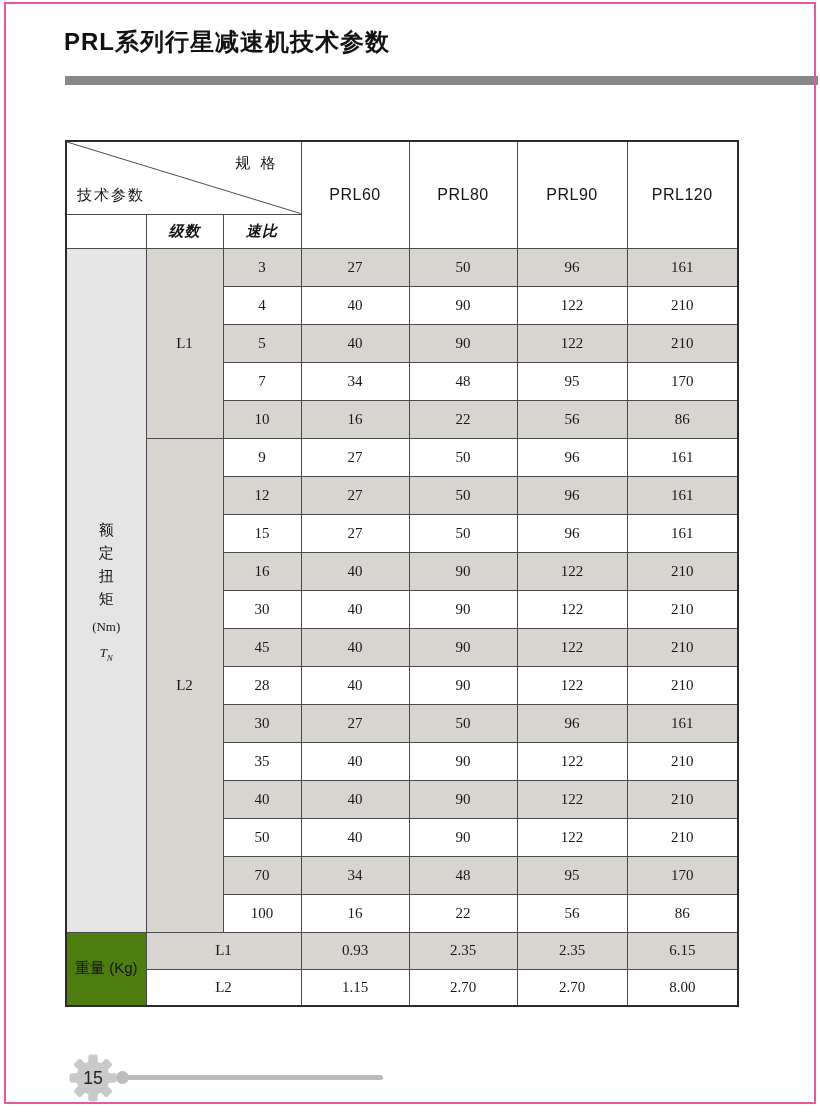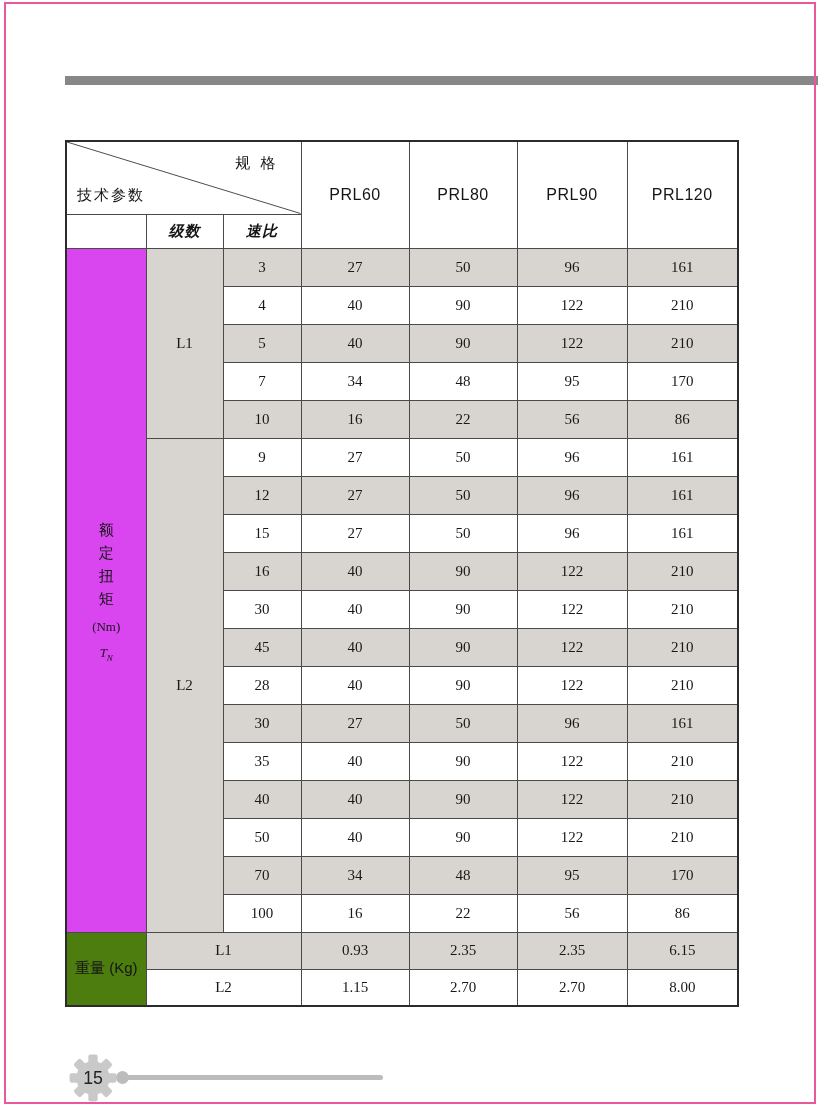--- a/index.html
+++ b/index.html
@@ -20,21 +20,21 @@
   td.corner{position:relative;}
   .corner svg{position:absolute;left:0;top:0;width:100%;height:100%;}
   .corner .lbl-top{position:absolute;right:22px;top:12px;font-size:15px;letter-spacing:3px;}
   .corner .lbl-bottom{position:absolute;left:10px;bottom:9px;font-size:15px;letter-spacing:2px;}
 
   td.model{font-size:16px;letter-spacing:0.5px;}
   td.sub{font-size:15px;font-weight:bold;letter-spacing:1px;font-style:italic;}
   .shaded{background:#d8d5d0;}
   .num{font-family:"Liberation Serif","DejaVu Serif",serif;font-size:15px;color:#181818;}
 
-  td.torq-cell{background:#d946ef;}
+  td.torq-cell{background:#e5e5e5;}
   .torq-cjk{width:1.1em;margin:0 auto;font-size:15px;line-height:1.55;word-break:break-all;
             letter-spacing:0;}
   .torq-unit{font-family:"Liberation Serif","DejaVu Serif",serif;font-size:13px;margin-top:8px;text-align:center;}
   .torq-sym{font-family:"Liberation Serif","DejaVu Serif",serif;font-size:13px;font-style:italic;
             margin-top:10px;}
   .torq-sym sub{font-size:9px;}
 
   td.wlabel{font-size:15px;background:#4d7c0f;}
 
   .footer-gear{position:absolute;left:68px;top:1053px;width:50px;height:50px;}
@@ -42,20 +42,21 @@
               background:#bcbcbc;}
   .footer-line{position:absolute;left:124px;top:1075px;width:259px;height:5px;background:#bcbcbc;
                border-radius:3px;}
 </style>
 </head>
 <body>
 
 <div class="page">
   <div class="pink-border"></div>
 
+  <h1 class="title">PRL系列行星减速机技术参数</h1>
   <div class="title-bar"></div>
 
   <table class="spec">
     <colgroup>
       <col style="width:80px">
         <col style="width:77px">
         <col style="width:78px">
       <col style="width:108px">
         <col style="width:108px">
         <col style="width:110px">

